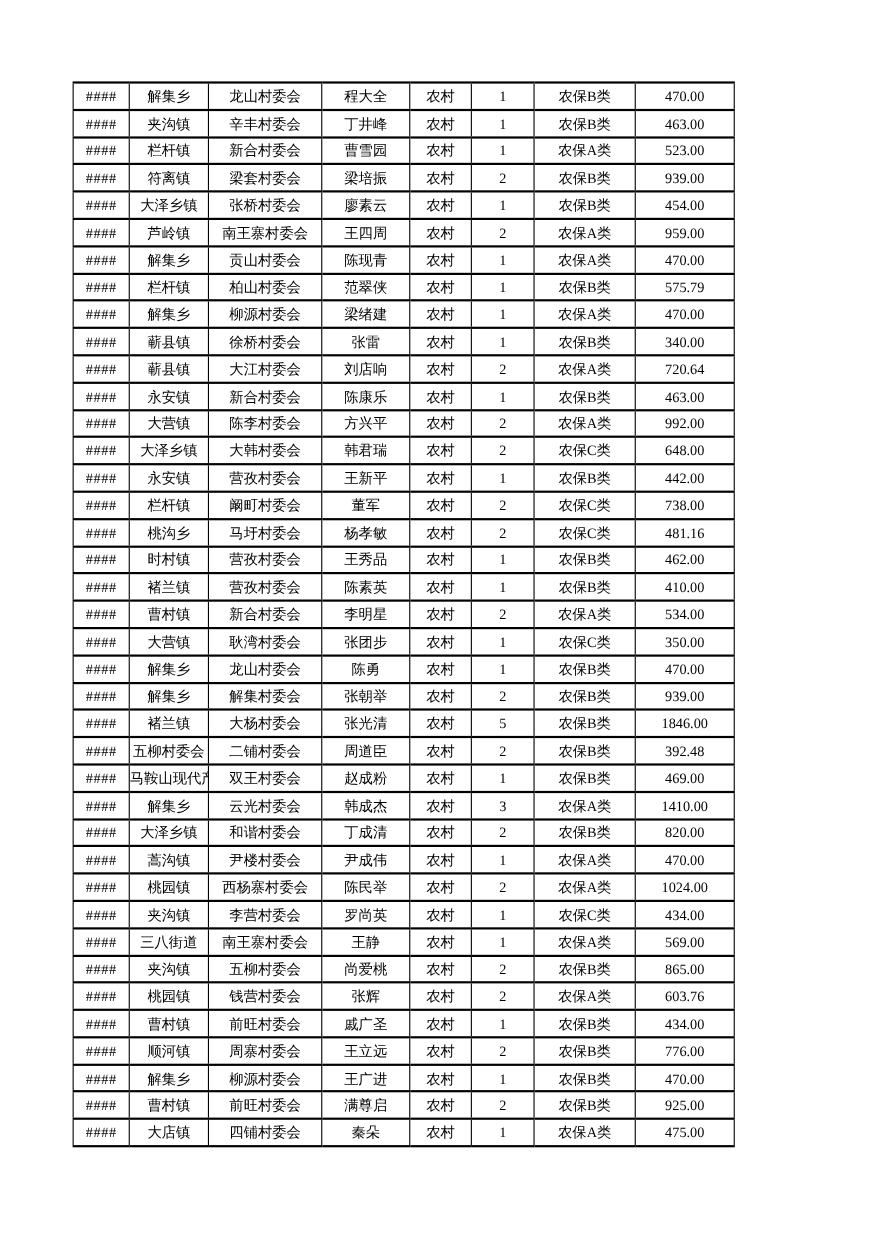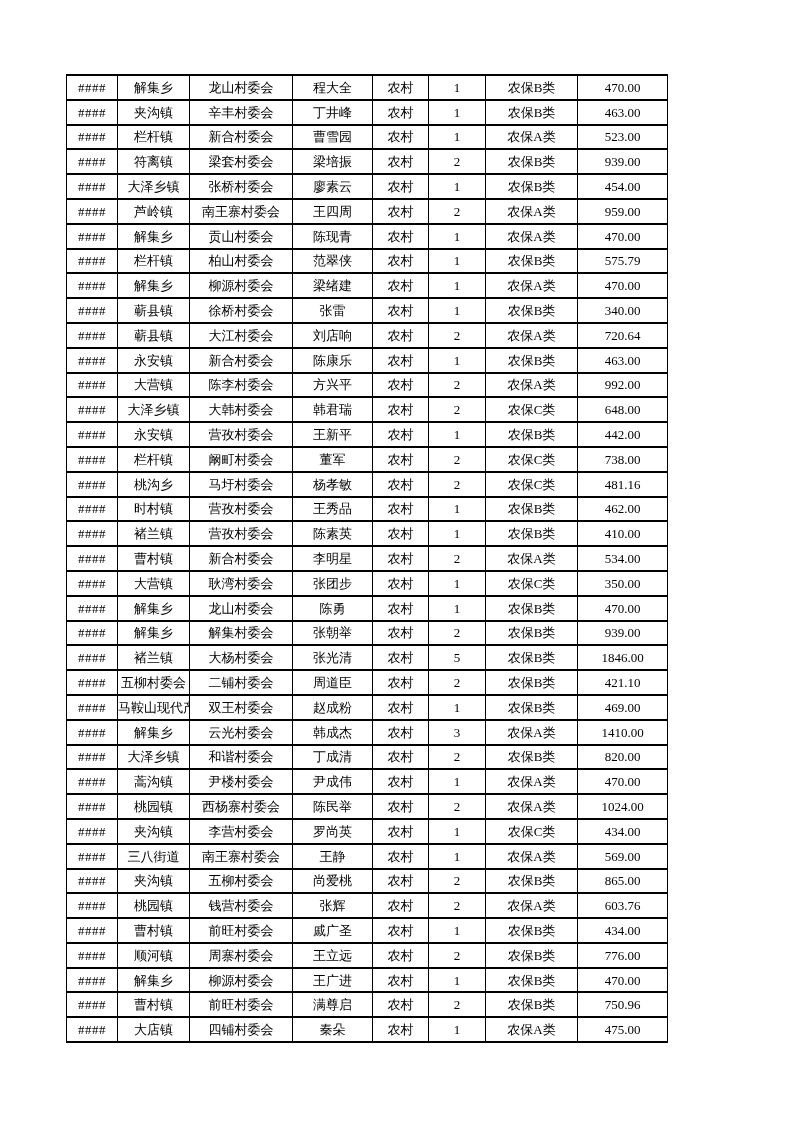--- a/index.html
+++ b/index.html
@@ -307,21 +307,21 @@
           <td class="c7">1846.00</td>
         </tr>
         <tr>
           <td class="c0">####</td>
           <td class="c1">五柳村委会</td>
           <td class="c2">二铺村委会</td>
           <td class="c3">周道臣</td>
           <td class="c4">农村</td>
           <td class="c5">2</td>
           <td class="c6">农保B类</td>
-          <td class="c7">421.10</td>
+          <td class="c7">392.48</td>
         </tr>
         <tr>
           <td class="c0">####</td>
           <td class="c1">马鞍山现代产业园区</td>
           <td class="c2">双王村委会</td>
           <td class="c3">赵成粉</td>
           <td class="c4">农村</td>
           <td class="c5">1</td>
           <td class="c6">农保B类</td>
           <td class="c7">469.00</td>
@@ -437,21 +437,21 @@
           <td class="c7">470.00</td>
         </tr>
         <tr>
           <td class="c0">####</td>
           <td class="c1">曹村镇</td>
           <td class="c2">前旺村委会</td>
           <td class="c3">满尊启</td>
           <td class="c4">农村</td>
           <td class="c5">2</td>
           <td class="c6">农保B类</td>
-          <td class="c7">750.96</td>
+          <td class="c7">925.00</td>
         </tr>
         <tr>
           <td class="c0">####</td>
           <td class="c1">大店镇</td>
           <td class="c2">四铺村委会</td>
           <td class="c3">秦朵</td>
           <td class="c4">农村</td>
           <td class="c5">1</td>
           <td class="c6">农保A类</td>
           <td class="c7">475.00</td>

